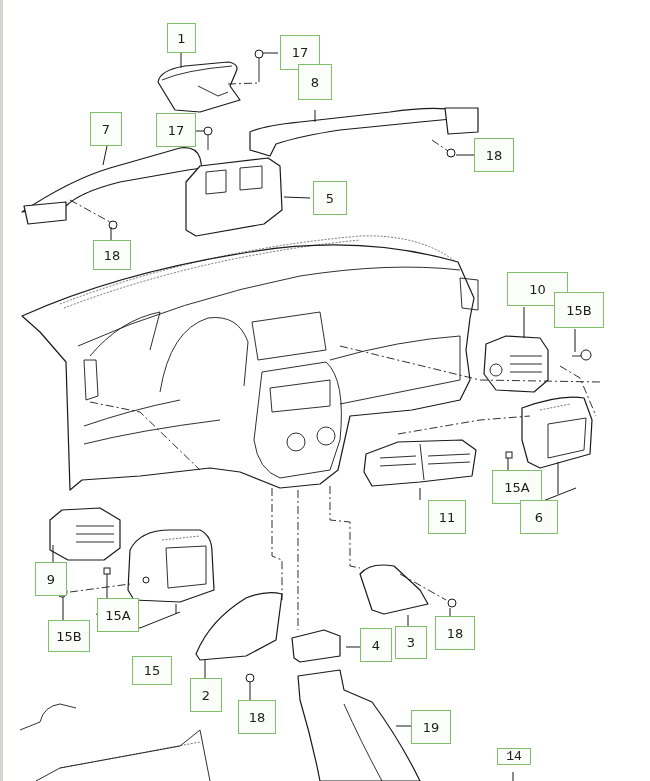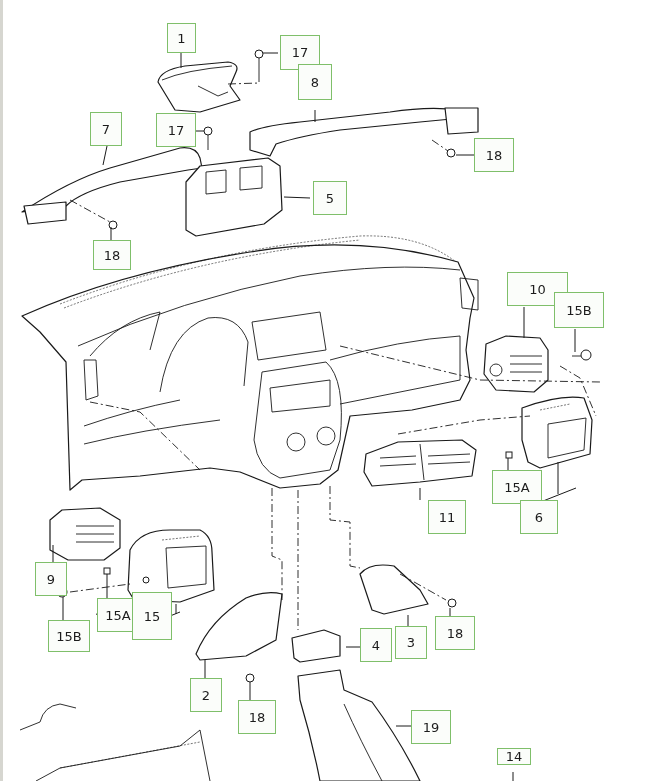--- a/index.html
+++ b/index.html
@@ -201,20 +201,20 @@
 <div class="callout" style="left:313px;top:181px;width:34px;height:34px;">5</div>
 <div class="callout" style="left:93px;top:240px;width:38px;height:30px;">18</div>
 <div class="callout" style="left:507px;top:272px;width:61px;height:34px;">10</div>
 <div class="callout" style="left:554px;top:292px;width:50px;height:36px;">15B</div>
 <div class="callout" style="left:492px;top:470px;width:50px;height:34px;">15A</div>
 <div class="callout" style="left:520px;top:500px;width:38px;height:34px;">6</div>
 <div class="callout" style="left:400px;top:500px;width:38px;height:34px;margin-left:28px;">11</div>
 <div class="callout" style="left:35px;top:562px;width:32px;height:34px;">9</div>
 <div class="callout" style="left:97px;top:598px;width:42px;height:34px;">15A</div>
 <div class="callout" style="left:48px;top:620px;width:42px;height:32px;">15B</div>
-<div class="callout" style="left:132px;top:592px;width:40px;height:48px;text-align:right;">15</div>
+<div class="callout" style="left:132px;top:656px;width:40px;height:29px;text-align:right;">15</div>
 <div class="callout" style="left:190px;top:678px;width:32px;height:34px;">2</div>
 <div class="callout" style="left:238px;top:700px;width:38px;height:34px;">18</div>
 <div class="callout" style="left:395px;top:626px;width:32px;height:33px;">3</div>
 <div class="callout" style="left:435px;top:616px;width:40px;height:34px;">18</div>
 <div class="callout" style="left:360px;top:628px;width:32px;height:34px;">4</div>
 <div class="callout" style="left:411px;top:710px;width:40px;height:34px;">19</div>
-<div class="callout" style="left:497px;top:748px;width:34px;height:17px;">14</div>
+<div class="callout" style="left:497px;top:748px;width:34px;height:17px;font-family:Liberation Mono, monospace;">14</div>
 
 </body></html>

